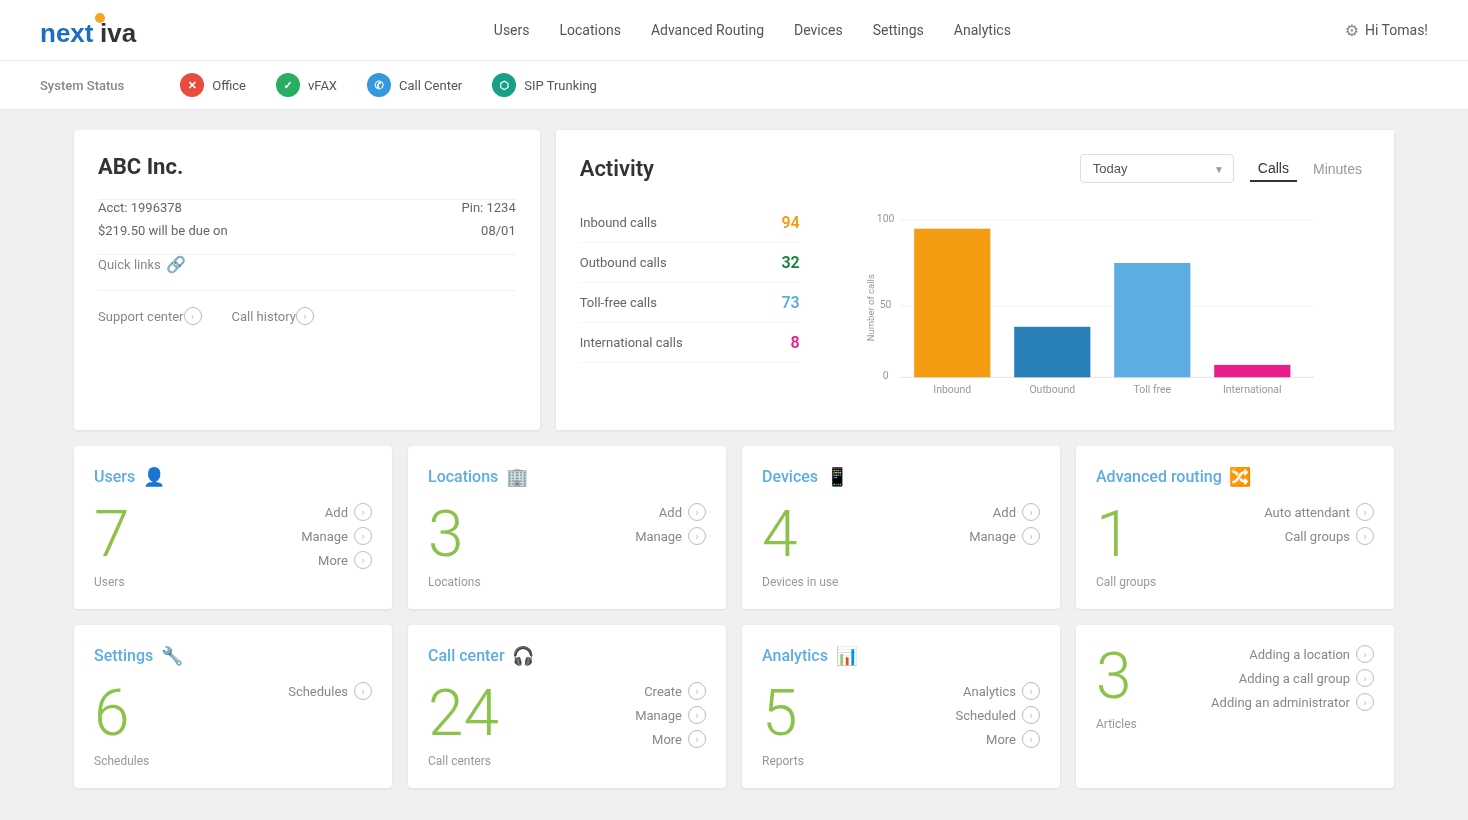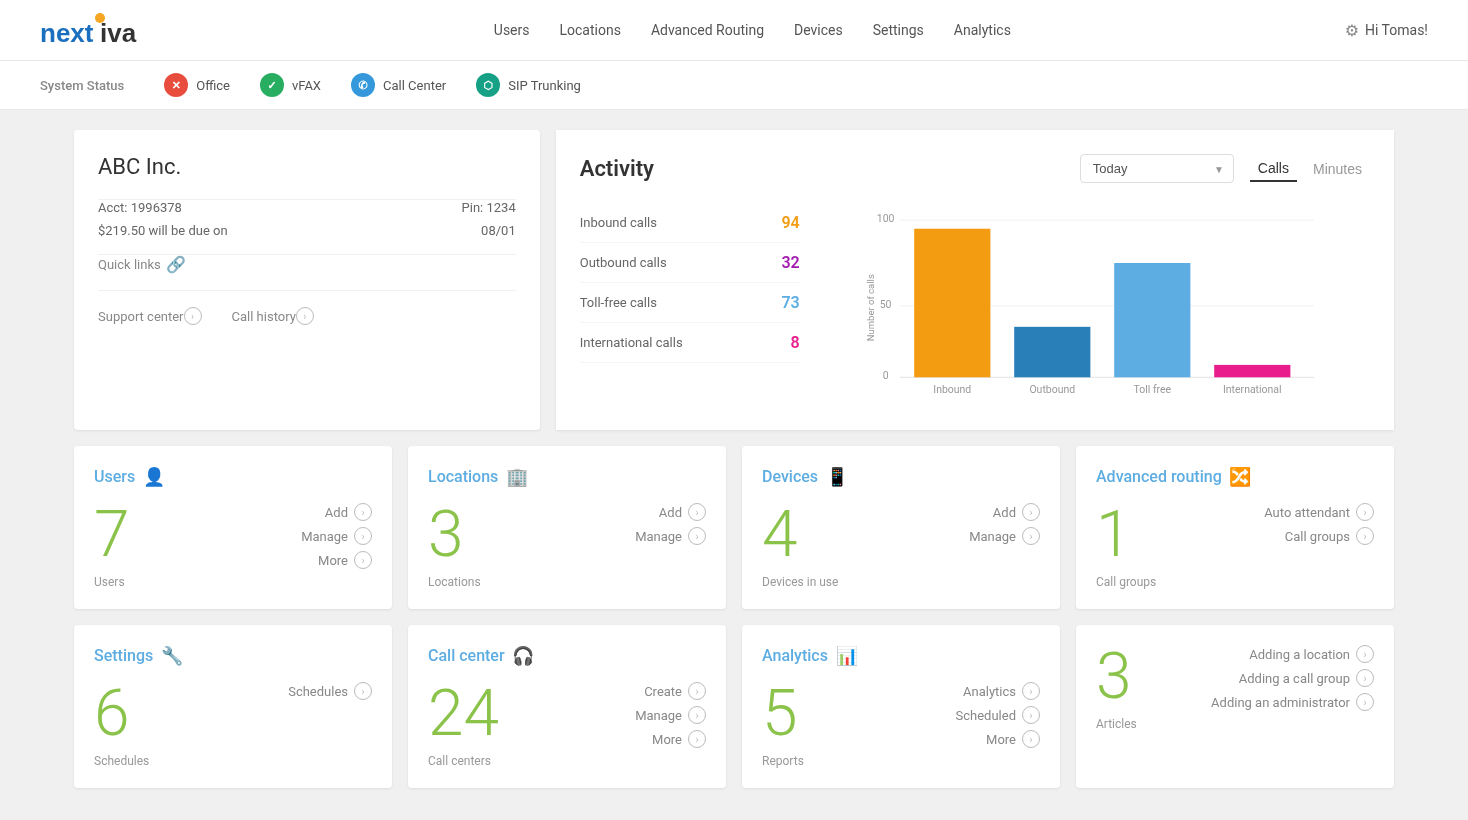--- a/index.html
+++ b/index.html
@@ -7,37 +7,37 @@
 
     
     .header { background: #fff; display: flex; align-items: center; justify-content: space-between; padding: 0 40px; height: 60px; box-shadow: 0 1px 3px rgba(0,0,0,0.1); }
     .nav { display: flex; align-items: center; gap: 30px; }
     .nav-item { color: #555; text-decoration: none; font-size: 14px; cursor: pointer; }
     .user-greeting { display: flex; align-items: center; gap: 6px; color: #555; font-size: 14px; }
     .gear-icon { color: #888; font-size: 16px; }
 
     
     .status-bar { background: #fff; border-top: 1px solid #e8e8e8; padding: 0 40px; display: flex; align-items: center; gap: 30px; height: 50px; border-bottom: 1px solid #e8e8e8; }
-    .status-label { color: #888; font-size: 13px; font-weight: 500; margin-right: 10px; }
+    .status-label { color: #888; font-size: 13px; font-weight: 500; margin-right: 26px; }
     .status-item { display: flex; align-items: center; gap: 8px; font-size: 13px; color: #555; cursor: pointer; }
     .status-dot { width: 24px; height: 24px; border-radius: 50%; display: flex; align-items: center; justify-content: center; color: #fff; font-size: 11px; font-weight: bold; }
     .dot-red { background: #e74c3c; }
     .dot-green { background: #27ae60; }
     .dot-blue { background: #3498db; }
     .dot-teal { background: #16a085; }
 
     
     .main { padding: 20px 40px; max-width: 1400px; margin: 0 auto; }
 
     
     .top-section { display: grid; grid-template-columns: 1fr 1.8fr; gap: 16px; margin-bottom: 16px; }
 
     
     .account-card { background: #fff; border-radius: 4px; padding: 24px; box-shadow: 0 1px 3px rgba(0,0,0,0.08); }
-    .account-title { font-size: 22px; font-weight: 400; color: #333; margin-bottom: 20px; }
+    .account-title { font-size: 22px; font-weight: 700; color: #333; margin-bottom: 20px; }
     .account-info { border-top: 1px solid #f0f0f0; }
     .account-row { display: flex; justify-content: space-between; margin-bottom: 8px; color: #666; font-size: 13px; }
     .quick-links { border-top: 1px solid #f0f0f0; padding-top: 0; margin-top: 16px; }
     .quick-links-label { color: #888; font-size: 13px; display: flex; align-items: center; gap: 6px; }
     .link-icon { color: #ccc; font-size: 16px; }
     .support-links { border-top: 1px solid #f0f0f0; padding-top: 16px; margin-top: 16px; display: flex; gap: 30px; }
     .support-link { display: flex; align-items: center; gap: 0; color: #888; font-size: 13px; cursor: pointer; text-align: center; }
     .circle-arrow { width: 18px; height: 18px; border-radius: 50%; border: 1.5px solid #bbb; display: flex; align-items: center; justify-content: center; font-size: 10px; color: #bbb; }
 
     
@@ -51,21 +51,21 @@
     .tab-buttons { display: flex; gap: 8px; }
     .tab-btn { background: none; border: none; font-size: 14px; color: #999; cursor: pointer; padding: 4px 8px; }
     .tab-btn.active { color: #333; font-weight: 500; border-bottom: 2px solid #333; }
 
     .activity-content { display: grid; grid-template-columns: 220px 1fr; gap: 20px; align-items: start; }
     .call-legend { }
     .legend-item { display: flex; justify-content: space-between; align-items: center; padding: 10px 0; border-bottom: 1px solid #f5f5f5; }
     .legend-label { color: #666; font-size: 13px; }
     .legend-value { font-size: 16px; font-weight: 600; }
     .color-orange { color: #f39c12; }
-    .color-blue-dark { color: #a21caf; }
+    .color-blue-dark { color: #15803d; }
     .color-blue-light { color: #5dade2; }
     .color-pink { color: #e91e8c; }
 
     
     .chart-area { position: relative; }
     .chart-svg { width: 100%; height: 200px; }
 
     
     .dashboard-grid { display: grid; grid-template-columns: repeat(4, 1fr); gap: 16px; margin-bottom: 16px; }
     .dash-card { background: #fff; border-radius: 4px; padding: 20px; box-shadow: 0 1px 3px rgba(0,0,0,0.08); min-height: 160px; }

